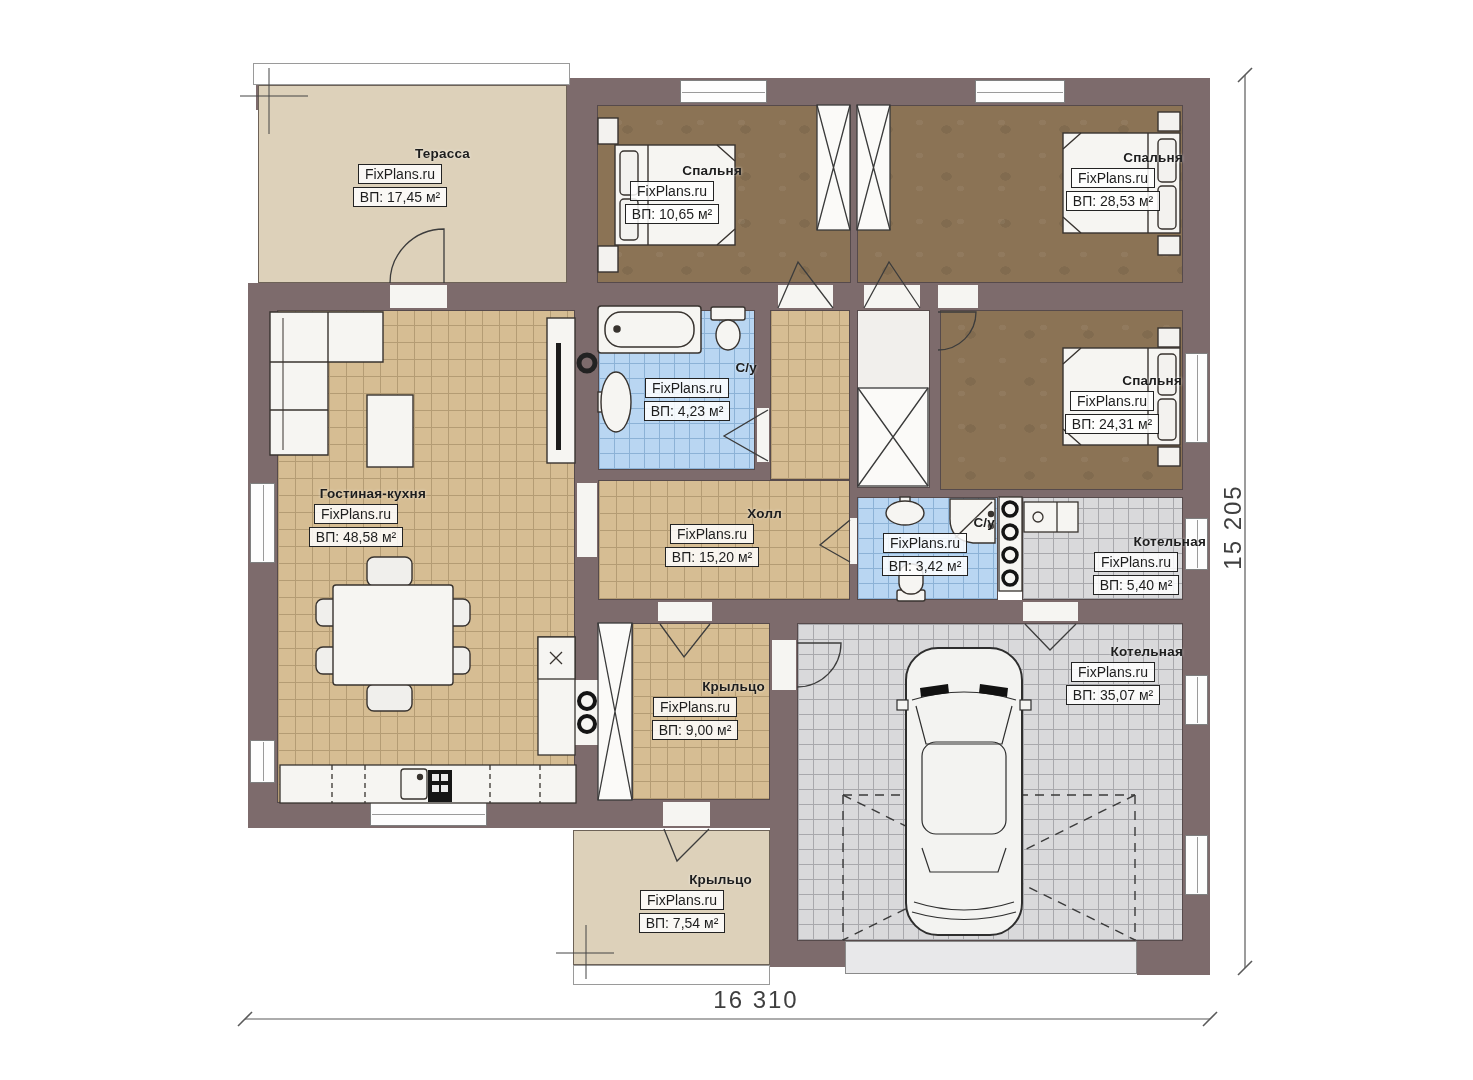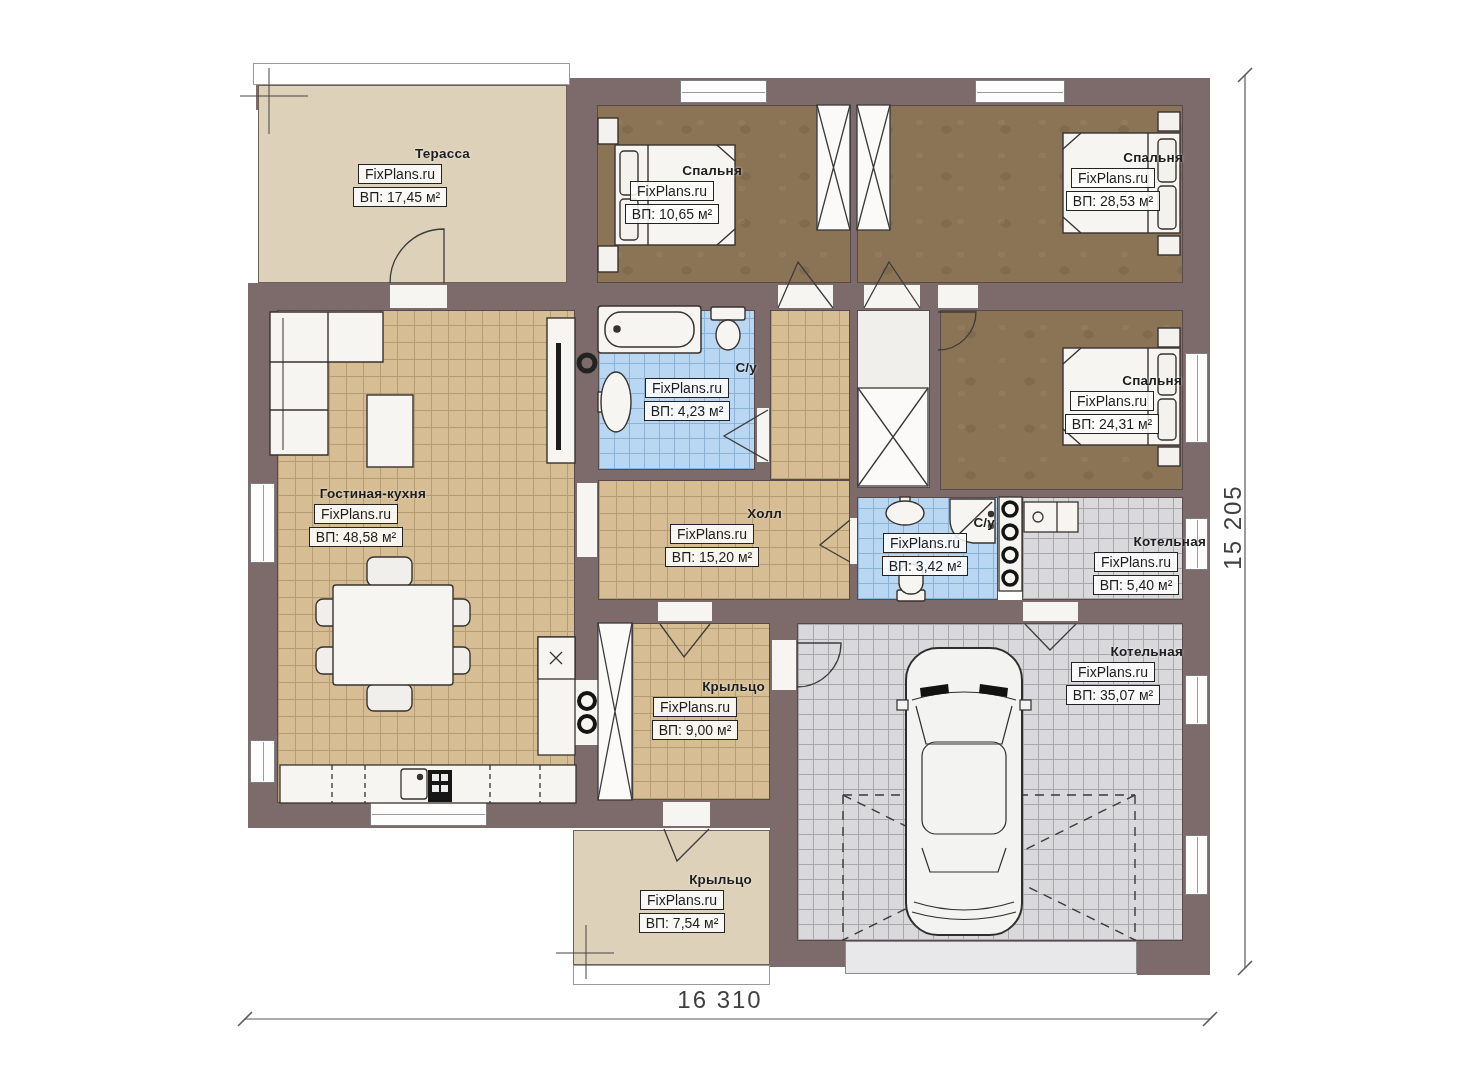--- a/index.html
+++ b/index.html
@@ -340,15 +340,15 @@
     <div class="rl-title">Крыльцо</div>
     <span class="rl-box">FixPlans.ru</span>
     <span class="rl-box">ВП: 9,00 м²</span>
   </div>
   <div class="room-label" style="left:612px;top:872px;width:140px">
     <div class="rl-title">Крыльцо</div>
     <span class="rl-box">FixPlans.ru</span>
     <span class="rl-box">ВП: 7,54 м²</span>
   </div>
 
-  <div class="dim-text" style="left:660px;top:986px;width:120px">16 310</div>
+  <div class="dim-text" style="left:696px;top:986px;width:120px">16 310</div>
   <div class="dim-text dim-v" style="left:1178px;top:513px;width:110px">15 205</div>
 </div>
 
 </body></html>

